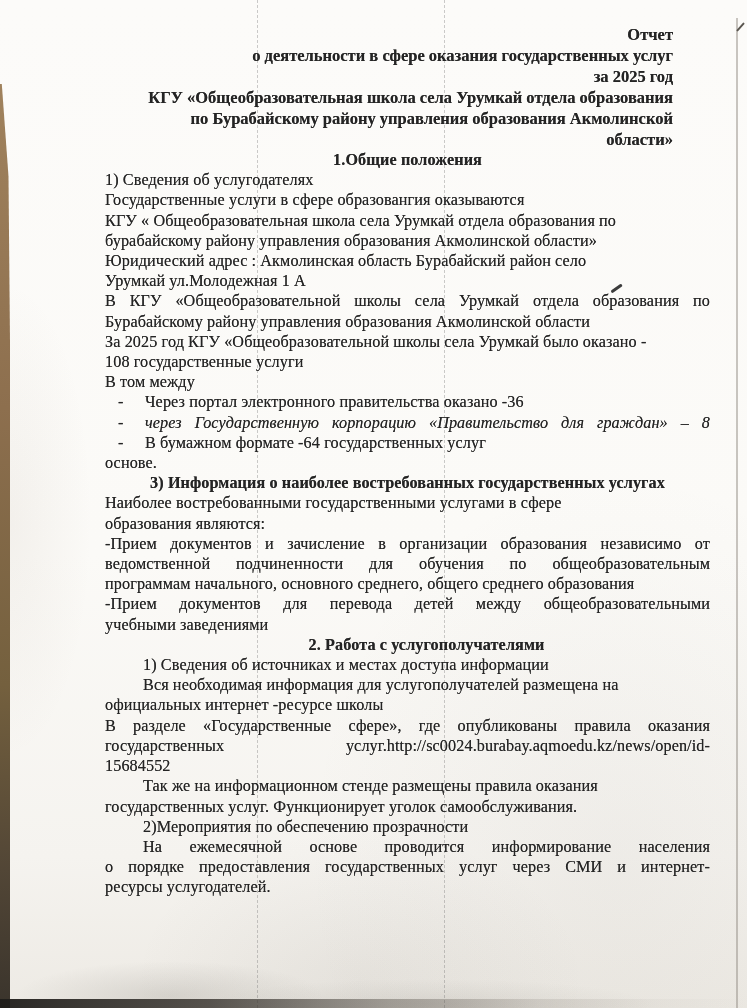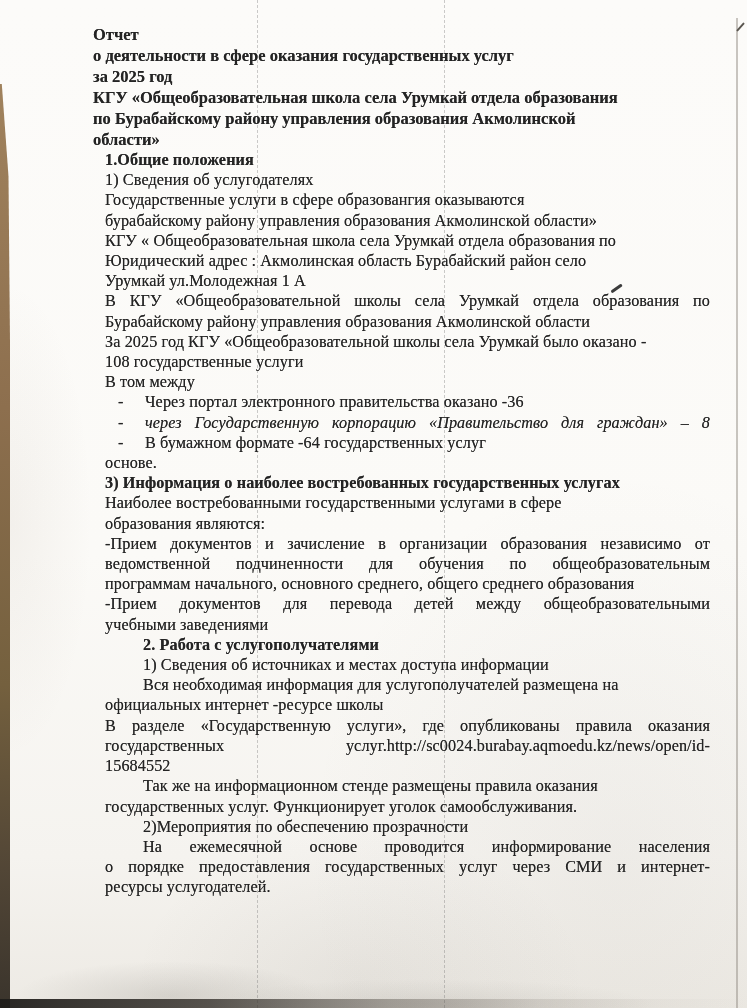--- a/index.html
+++ b/index.html
@@ -70,30 +70,30 @@
     position: absolute; inset: 0;
     padding: 24px 37px 0 105px;
     z-index: 2;
     filter: blur(0.2px);
     text-shadow: 0 0 0.5px rgba(25,25,25,0.65);
   }
 
   .title {
     width: 580px;
     margin-left: -12px;
-    text-align: left;
+    text-align: right;
     font-weight: bold;
     font-size: 16.5px;
     line-height: 21px;
   }
 
   .body-text { font-size: 16.2px; line-height: 20.2px; letter-spacing: 0.1px; }
 
   .line { white-space: nowrap; min-height: 20.2px; }
-  .line.bold { font-weight: bold; }
+  .line.bold { font-weight: bold; text-align: center; }
   .line.ind { padding-left: 38px; }
   .line.bcont { padding-left: 40px; }
   .line.j { white-space: normal; text-align: justify; text-align-last: justify; }
 
   .line.bullet { display: flex; padding-left: 13px; white-space: normal; }
   .bullet .dash { flex: 0 0 27px; }
   .bullet .btext { flex: 1; white-space: nowrap; }
   .bullet .btext.j { white-space: normal; display: block; text-align: justify; text-align-last: justify; font-style: italic; }
 </style>
 </head>
@@ -114,22 +114,22 @@
         <div class="tline">о деятельности в сфере оказания государственных услуг</div>
         <div class="tline">за 2025 год</div>
         <div class="tline">КГУ «Общеобразовательная школа села Урумкай отдела образования</div>
         <div class="tline">по Бурабайскому району управления образования Акмолинской</div>
         <div class="tline">области»</div>
       </div>
     <div class="body-text" id="body-block">
         <div class="line bold">1.Общие положения</div>
         <div class="line">1) Сведения об услугодателях</div>
         <div class="line">Государственные  услуги в сфере образовангия оказываются</div>
+        <div class="line">КГУ « Общеобразовательная школа села Урумкай отдела образования по</div>
         <div class="line">бурабайскому району управления образования Акмолинской области»</div>
-        <div class="line">КГУ « Общеобразовательная школа села Урумкай отдела образования по</div>
         <div class="line">Юридический адрес : Акмолинская область Бурабайский район село</div>
         <div class="line">Урумкай ул.Молодежная 1 А</div>
         <div class="line j">В КГУ «Общеобразовательной школы села Урумкай отдела образования по</div>
         <div class="line">Бурабайскому району управления образования Акмолинской области</div>
         <div class="line">За 2025 год КГУ «Общеобразовательной школы села Урумкай было оказано -</div>
         <div class="line">108 государственные услуги</div>
         <div class="line">В том между</div>
         <div class="line bullet">
           <span class="dash">-</span>
           <span class="btext">Через портал электронного правительства оказано -36</span>
@@ -148,21 +148,21 @@
         <div class="line">образования являются:</div>
         <div class="line j">-Прием  документов и зачисление в организации образования независимо от</div>
         <div class="line j">ведомственной подчиненности для обучения по общеобразовательным</div>
         <div class="line">программам начального, основного среднего, общего среднего образования</div>
         <div class="line j">-Прием документов для перевода детей между общеобразовательными</div>
         <div class="line">учебными заведениями</div>
         <div class="line bold ind">2. Работа с услугополучателями</div>
         <div class="line ind">1) Сведения об источниках и местах доступа информации</div>
         <div class="line ind">Вся необходимая информация для услугополучателей  размещена на</div>
         <div class="line">официальных интернет -ресурсе школы</div>
-        <div class="line j">В разделе «Государственную услуги», где опубликованы правила оказания</div>
+        <div class="line j">В разделе «Государственные сфере», где опубликованы правила оказания</div>
         <div class="line j">государственных услуг.http://sc0024.burabay.aqmoedu.kz/news/open/id-</div>
         <div class="line">15684552</div>
         <div class="line ind">Так же на информационном стенде размещены правила оказания</div>
         <div class="line">государственных услуг. Функционирует уголок самообслуживания.</div>
         <div class="line ind">2)Мероприятия по обеспечению прозрачности</div>
         <div class="line ind j">На ежемесячной основе проводится информирование населения</div>
         <div class="line j">о порядке предоставления государственных услуг через СМИ и интернет-</div>
         <div class="line">ресурсы услугодателей.</div>
       </div>
   </div>

